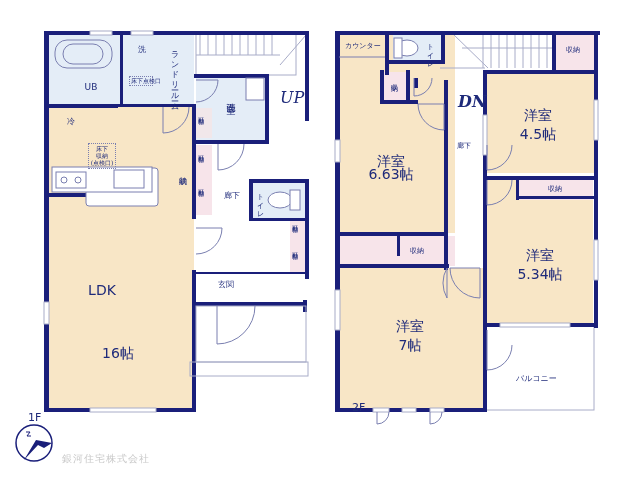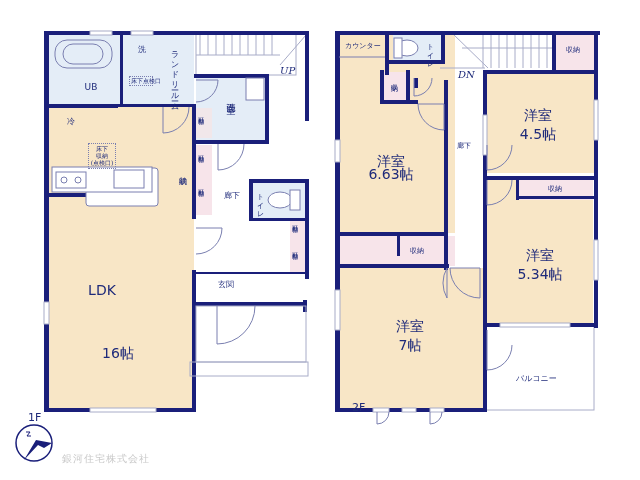--- a/index.html
+++ b/index.html
@@ -6,21 +6,21 @@
   body{width:640px;height:480px;position:relative;overflow:hidden;font-family:"DejaVu Sans",sans-serif;}
   svg{position:absolute;left:0;top:0;}
   .lbl{position:absolute;color:#1e2a7a;white-space:nowrap;line-height:1;}
   .lbl.c{transform:translate(-50%,-50%);text-align:center;}
   .room-name{font-size:14px;}
   .room-size{font-size:14px;}
   .small{font-size:8px;}
   .tiny{font-size:6px;}
   .vert{writing-mode:vertical-rl;letter-spacing:1px;}
   .floor-lbl{font-size:11px;color:#1e2a7a;}
-  .italic{font-style:italic;font-family:"DejaVu Serif",serif;font-size:10px;}
+  .italic{font-style:italic;font-family:"DejaVu Serif",serif;font-size:16px;margin-top:24px;}
   .company{position:absolute;left:62px;top:452px;font-size:10px;color:#c9c9c9;letter-spacing:1px;}
   .dotted{border:1px dotted #7a7fb0;}
 </style>
 </head>
 <body>
 
 <svg width="640" height="480" viewBox="0 0 640 480">
 
   <g>
 
@@ -219,21 +219,21 @@
 <div class="lbl tiny vert" style="left:292px;top:247px;">可動棚</div>
 <div class="lbl small" style="left:224px;top:192px;">廊下</div>
 <div class="lbl tiny vert" style="left:256px;top:188px;font-size:7px;">トイレ</div>
 <div class="lbl small" style="left:218px;top:281px;">玄関</div>
 <div class="lbl italic" style="left:280px;top:66px;">UP</div>
 <div class="lbl floor-lbl" style="left:28px;top:402px;margin-top:10px;">1F</div>
 
 <div class="lbl tiny" style="left:345px;top:43px;font-size:7px;">カウンター</div>
 <div class="lbl tiny vert" style="left:426px;top:38px;font-size:7px;">トイレ</div>
 <div class="lbl tiny vert" style="left:390px;top:78px;font-size:7px;">収納</div>
-<div class="lbl italic" style="left:458px;top:70px;">DN</div>
+<div class="lbl italic" style="left:458px;top:70px;font-weight:bold;">DN</div>
 <div class="lbl tiny" style="left:566px;top:47px;font-size:7px;">収納</div>
 <div class="lbl c room-name" style="left:391px;top:161px;">洋室</div>
 <div class="lbl c room-size" style="left:391px;top:174px;text-align:right;">6.63帖</div>
 <div class="lbl tiny" style="left:457px;top:143px;font-size:7px;">廊下</div>
 <div class="lbl c room-name" style="left:538px;top:115px;">洋室</div>
 <div class="lbl c room-size" style="left:538px;top:134px;">4.5帖</div>
 <div class="lbl tiny" style="left:548px;top:186px;font-size:7px;">収納</div>
 <div class="lbl c room-name" style="left:540px;top:255px;">洋室</div>
 <div class="lbl c room-size" style="left:540px;top:274px;">5.34帖</div>
 <div class="lbl tiny" style="left:410px;top:248px;font-size:7px;">収納</div>

